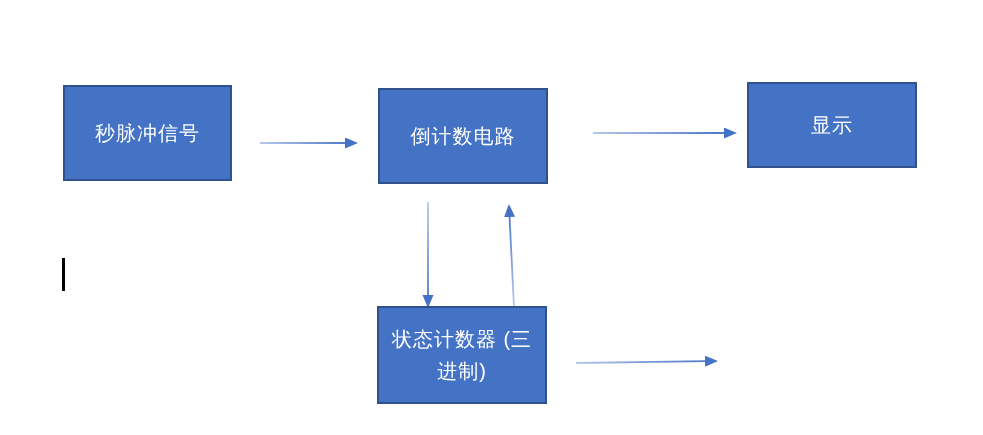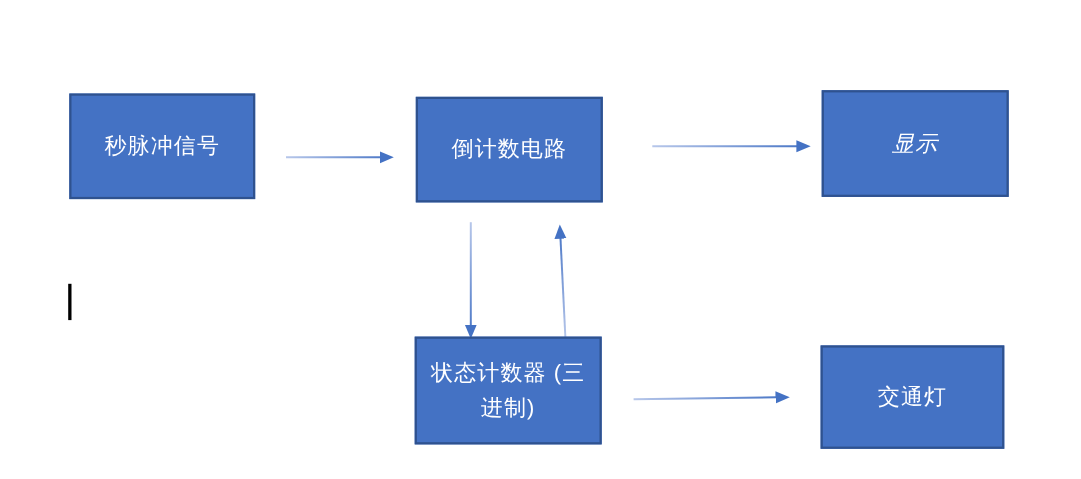--- a/index.html
+++ b/index.html
@@ -39,21 +39,21 @@
     text-align: center;
     font-size: 20px;
     letter-spacing: 1px;
     line-height: 32px;
     cursor: default;
   }
   .node .node-label { display: inline-block; }
 
   .node-pulse        { left: 63px;  top: 85px;  width: 169px; height: 96px; }
   .node-countdown    { left: 378px; top: 88px;  width: 170px; height: 96px; }
-  .node-display      { left: 747px; top: 82px;  width: 170px; height: 97px; font-style: italic; }
+  .node-display      { left: 747px; top: 82px;  width: 170px; height: 86px; }
   .node-state        { left: 377px; top: 306px; width: 170px; height: 98px; }
   .node-state .node-label { max-width: 150px; }
   .node-traffic      { left: 746px; top: 314px; width: 167px; height: 94px; }
 
   .text-caret {
     position: absolute;
     left: 62px; top: 258px;
     width: 3px; height: 33px;
     background: #000000;
   }
@@ -125,20 +125,17 @@
   </div>
 
   <div class="node node-display">
     <span class="node-label">显示</span>
   </div>
 
   <div class="node node-state">
     <span class="node-label">状态计数器 (三进制)</span>
   </div>
 
-  <div class="node node-traffic">
-    <span class="node-label">交通灯</span>
-  </div>
 
   <div class="text-caret"></div>
 
 
 </div>
 
 </body></html>

